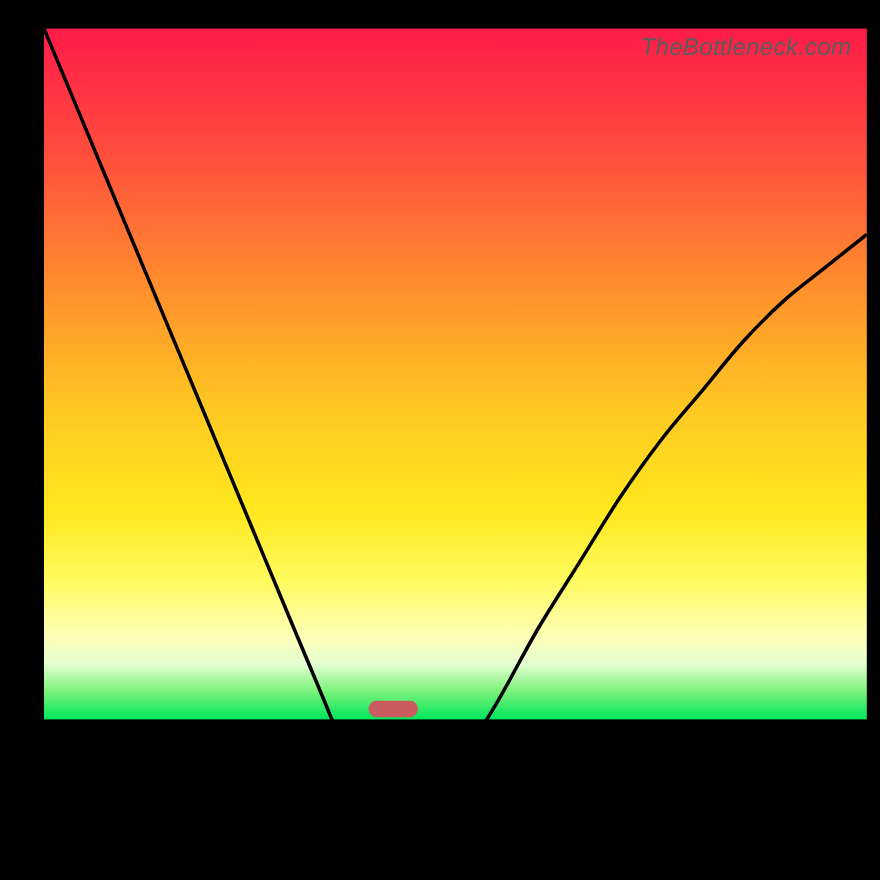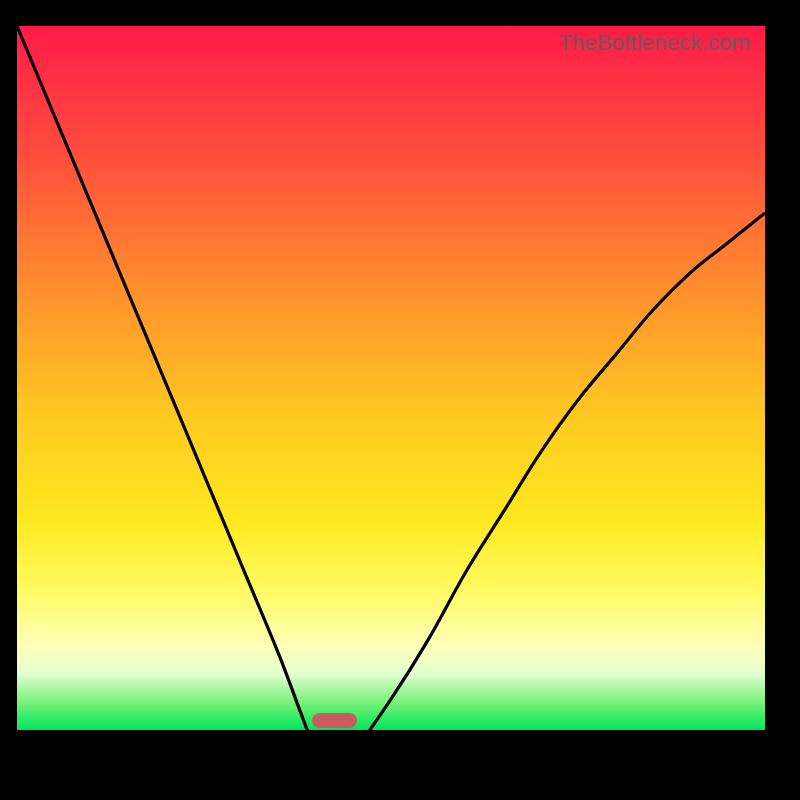--- a/index.html
+++ b/index.html
@@ -14,37 +14,38 @@
   .frame {
     position: absolute;
     left: 0;
     top: 0;
     width: 800px;
     height: 800px;
     background: #000;
   }
   .plot {
     position: absolute;
-    left: 17px;
+    left: 40px;
     top: 26px;
     width: 748px;
-    height: 704px;
+    height: 628px;
     background: linear-gradient(
       to bottom,
       #ff1b49 0%,
       #ff4d3d 18%,
       #ff8a2e 36%,
       #ffc822 55%,
       #ffe81e 70%,
       #fffb60 80%,
       #ffffb8 88%,
       #e3ffd0 92%,
       #7af27a 96%,
       #00e65c 100%
     );
+    font-style: italic;
   }
   .watermark {
     position: absolute;
     top: 4px;
     right: 14px;
     color: #5c5c5c;
     font-size: 22px;
     font-weight: 500;
     letter-spacing: 0.2px;
     user-select: none;

